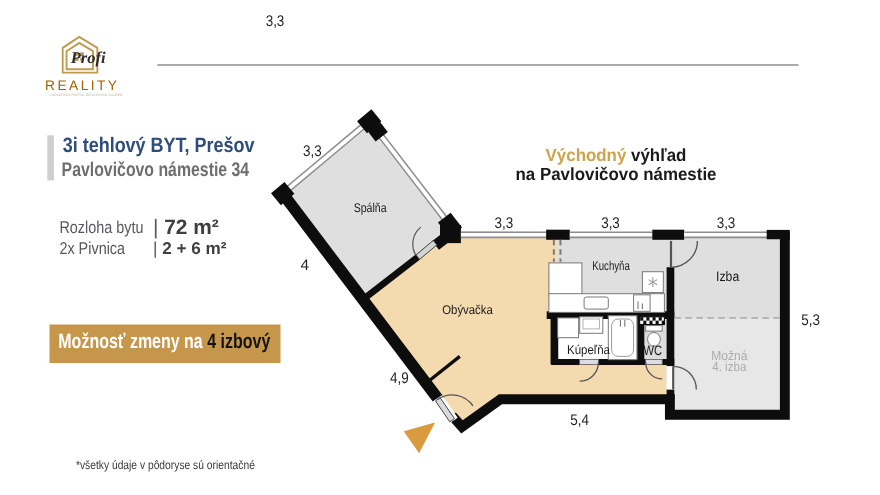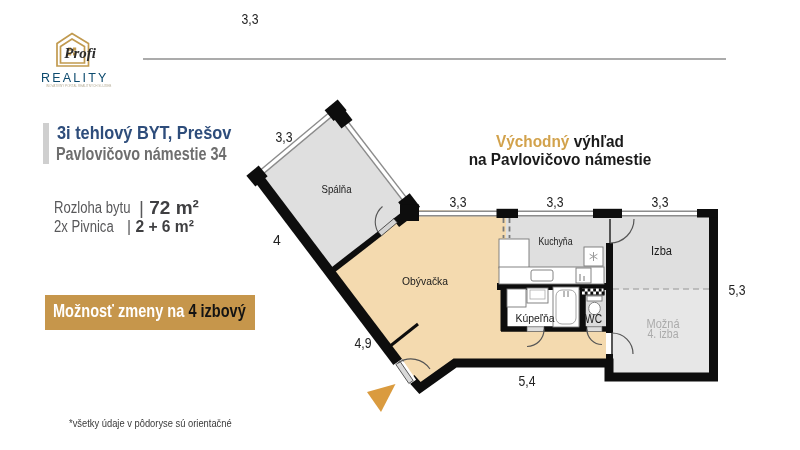--- a/index.html
+++ b/index.html
@@ -214,28 +214,28 @@
 <div class="abs" style="left:42.5px;top:123px;width:6.5px;height:40.5px;background:#cfcfcf;"></div>
 
 <div class="abs" style="left:57px;top:122.5px;font-size:19px;line-height:19px;font-weight:bold;color:#2E4D7B;white-space:nowrap;transform:scaleX(0.86);transform-origin:0 0;">3i tehlový BYT, Prešov</div>
 
 <div class="abs" style="left:56px;top:144.5px;font-size:18px;line-height:18px;font-weight:bold;color:#6e6e6e;white-space:nowrap;transform:scaleX(0.8);transform-origin:0 0;">Pavlovičovo námestie 34</div>
 
 <div class="abs" style="left:54px;top:200px;font-size:15.6px;line-height:16px;color:#58585a;white-space:nowrap;transform:scaleX(0.84);transform-origin:0 0;">Rozloha bytu</div>
 <div class="abs" style="left:139px;top:200px;font-size:19px;line-height:16px;color:#58585a;white-space:nowrap;transform:scaleX(1);transform-origin:0 0;">| <b style="color:#3f3f41">72 m²</b></div>
 
 <div class="abs" style="left:54px;top:219px;font-size:15.6px;line-height:16px;color:#58585a;white-space:nowrap;transform:scaleX(0.84);transform-origin:0 0;">2x Pivnica</div>
-<div class="abs" style="left:127px;top:219px;font-size:15.6px;line-height:16px;color:#58585a;white-space:nowrap;transform:scaleX(1);transform-origin:0 0;">| <b style="color:#3f3f41">2 + 6 m²</b></div>
+<div class="abs" style="left:139px;top:219px;font-size:15.6px;line-height:16px;color:#58585a;white-space:nowrap;transform:scaleX(1);transform-origin:0 0;">| <b style="color:#3f3f41">2 + 6 m²</b></div>
 
 <div class="abs" style="left:45px;top:294.5px;width:210px;height:35px;background:#C6964B;"></div>
 <div class="abs" style="left:53px;top:300.5px;font-size:19px;line-height:19px;font-weight:bold;color:#fff;white-space:nowrap;transform:scaleX(0.765);transform-origin:0 0;">Možnosť zmeny na <span style="color:#131313">4 izbový</span></div>
 
 <div class="abs" style="left:69px;top:417px;font-size:11px;line-height:12px;color:#3a3a3a;white-space:nowrap;transform:scaleX(0.85);transform-origin:0 0;">*všetky údaje v pôdoryse sú orientačné</div>
 
 <div class="abs" style="left:410px;top:134px;width:300px;text-align:center;font-size:16px;line-height:16px;font-weight:bold;color:#1a1a1a;transform:scaleX(0.96);"><span style="color:#D2A24C">Východný</span> výhľad</div>
 
 <div class="abs" style="left:410px;top:152px;width:300px;text-align:center;font-size:16px;line-height:16px;font-weight:bold;color:#1a1a1a;transform:scaleX(0.96);">na Pavlovičovo námestie</div>
 
 <div class="abs" style="left:48px;top:45px;width:48px;text-align:right;font-family:'Liberation Serif',serif;font-style:italic;font-weight:bold;font-size:15px;color:#2b2b2b;">Profi</div>
 
-<div class="abs" style="left:41px;top:71.5px;font-size:12.5px;line-height:12.5px;letter-spacing:2.2px;color:#0c4a6e;white-space:nowrap;">REALITY</div>
+<div class="abs" style="left:41px;top:71.5px;font-size:12.5px;line-height:12.5px;letter-spacing:2.2px;color:#a16207;white-space:nowrap;">REALITY</div>
 
 <div class="abs" style="left:46px;top:83.5px;font-size:3.1px;line-height:4px;letter-spacing:0;color:#b9b09b;white-space:nowrap;">INOVATIVNY PORTAL REALITNYCH SLUZIEB</div>
 
 </body></html>

